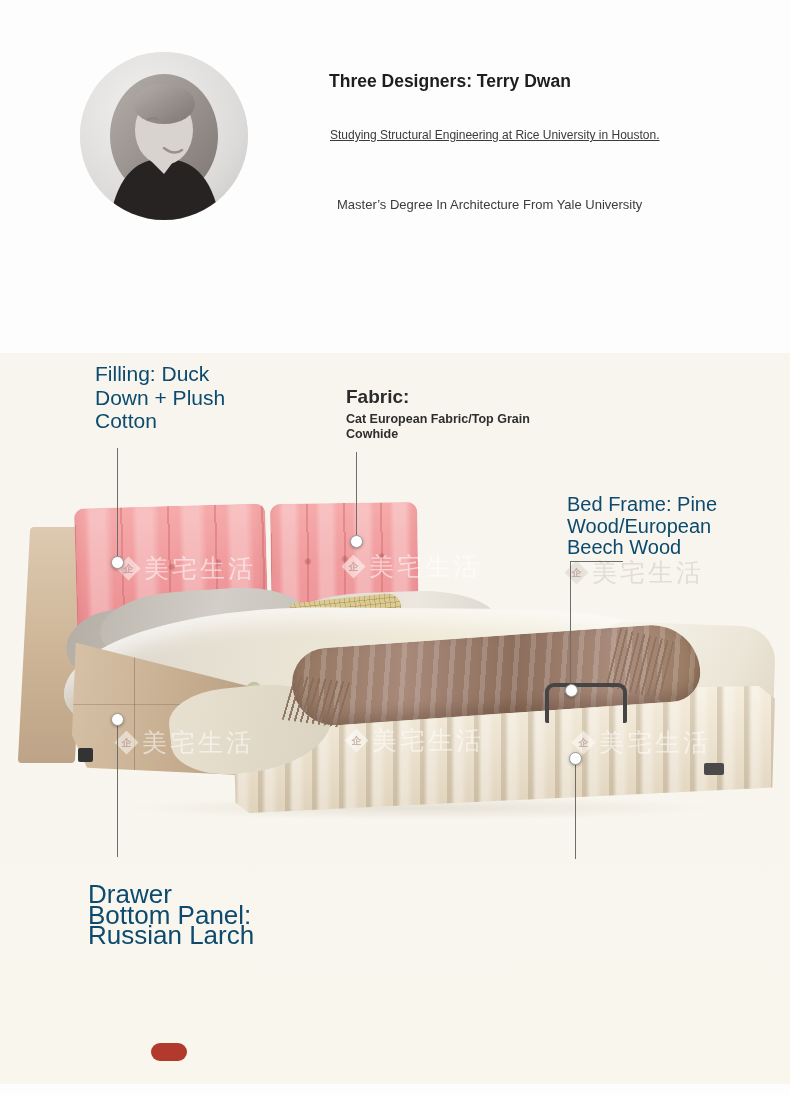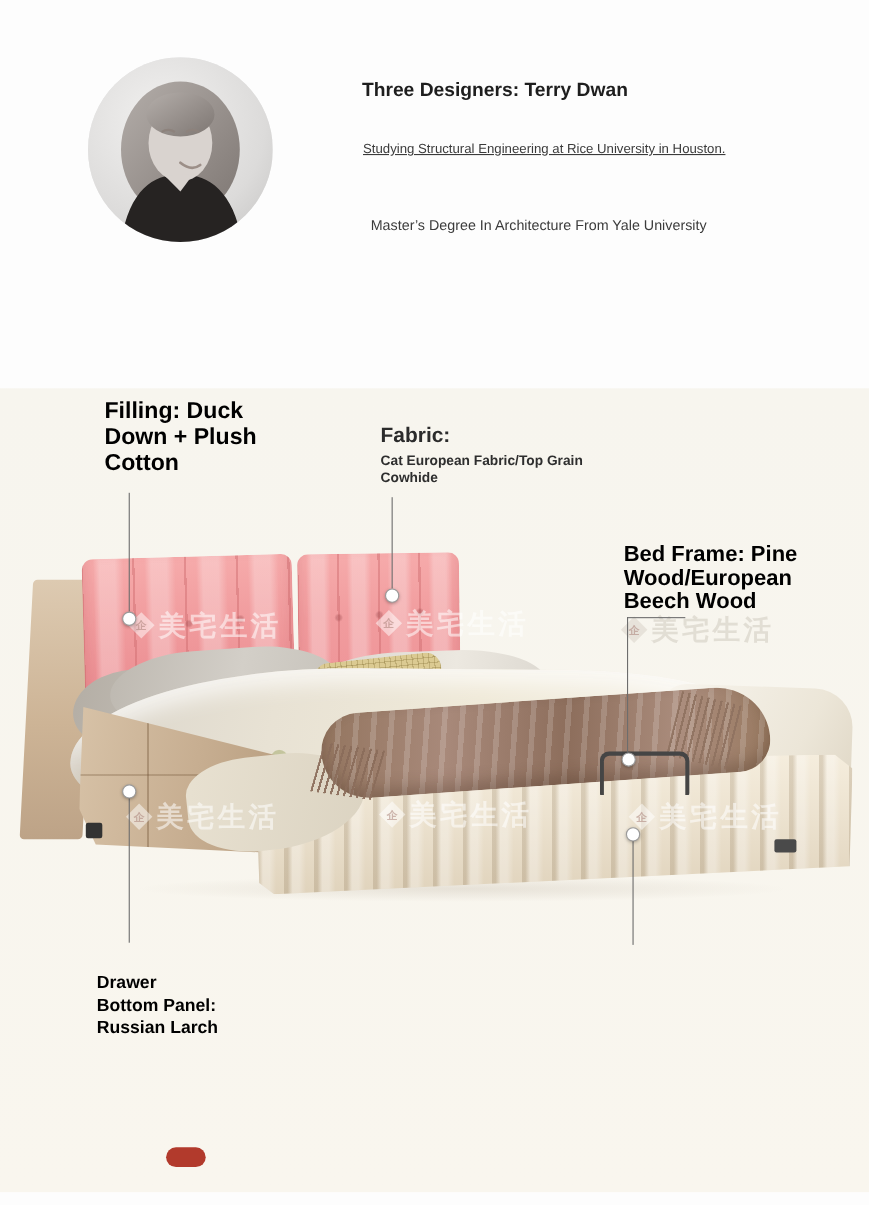--- a/index.html
+++ b/index.html
@@ -15,27 +15,27 @@
   
   .portrait{left:80px;top:52px;width:168px;height:168px;border-radius:50%;overflow:hidden;
             background:#e9e9e9;}
   .d-title{left:329px;top:71px;font-size:17.5px;font-weight:700;color:#1e1e1e;}
   .d-line{color:#3b3b3b;font-weight:500;}
   .d-line1{left:330px;top:128px;font-size:12px;text-decoration:underline;}
   .d-line2{left:325px;top:152px;font-size:12.5px;line-height:15.5px;}
   .d-line3{left:325px;top:197px;font-size:13px;margin-left:12px;}
 
   
-  .co{color:#000000;font-weight:700;}
+  .co{color:#0c4a6e;font-weight:400;}
   .co-filling{left:95px;top:362px;font-size:21px;line-height:23.5px;}
   .co-fabric-wrap{left:346px;top:387px;}
   .co-fabric-title{font-size:19px;line-height:20px;color:#2b2b2b;font-weight:600;}
   .co-fabric-sub{margin-top:5px;font-size:12.5px;line-height:14.5px;color:#2e2e2e;font-weight:600;}
   .co-bedframe{left:567px;top:494px;font-size:20px;line-height:21.5px;}
-  .co-drawer{left:88px;top:884px;font-size:16px;line-height:20.5px;}
+  .co-drawer{left:88px;top:884px;font-size:26px;line-height:20.5px;}
   .co-frame{left:542px;top:861px;font-size:21.5px;line-height:21.5px;}
 
   
   .vline{position:absolute;width:1px;background:#6d6d6d;z-index:30;}
   .hline{position:absolute;height:1px;background:#6d6d6d;z-index:30;}
   .marker{position:absolute;width:11px;height:11px;border-radius:50%;background:#fff;
           border:1px solid #9a9a9a;box-shadow:0 1px 3px rgba(0,0,0,0.3);z-index:31;}
 
   
   .post{left:24px;top:527px;width:57px;height:236px;z-index:1;border-radius:4px;
@@ -128,21 +128,21 @@
   .foot-left{left:78px;top:748px;width:15px;height:14px;}
   .foot-right{left:704px;top:763px;width:20px;height:12px;background:#4a4a4a;}
   .bed-shadow{left:120px;top:796px;width:600px;height:24px;z-index:1;border-radius:50%;
       background:radial-gradient(ellipse, rgba(130,110,85,0.15), transparent 70%);}
 
   
   .wm{position:absolute;display:flex;align-items:center;gap:7px;z-index:12;}
   .wm .d{width:17px;height:17px;transform:rotate(45deg);background:rgba(255,255,255,0.5);
          display:flex;align-items:center;justify-content:center;flex:none;}
   .wm .d span{transform:rotate(-45deg);font-size:10px;color:rgba(170,130,120,0.55);font-weight:700;}
-  .wm .t{font-size:25px;font-weight:700;letter-spacing:3px;color:rgba(255,255,255,0.55);}
+  .wm .t{font-size:25px;font-weight:400;letter-spacing:3px;color:rgba(255,255,255,0.55);}
   .wm-light .d{background:rgba(210,205,193,0.45);}
   .wm-light .t{color:rgba(208,203,192,0.55);}
 
   
   .pill{left:151px;top:1043px;width:36px;height:18px;border-radius:9px;background:#b23a2c;}
   .disc-text{left:205px;top:1042px;width:560px;font-size:13px;line-height:17.5px;
              font-weight:600;color:#1c1c1c;}
 </style>
 </head>
 <body>

